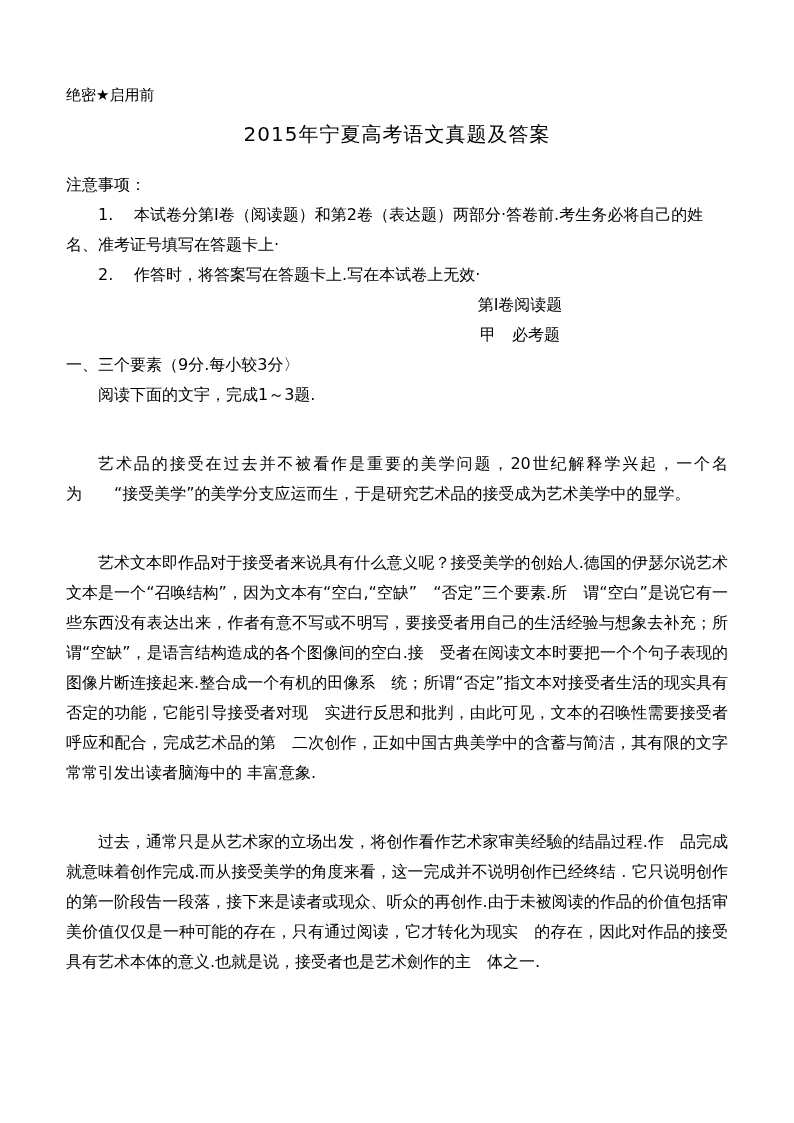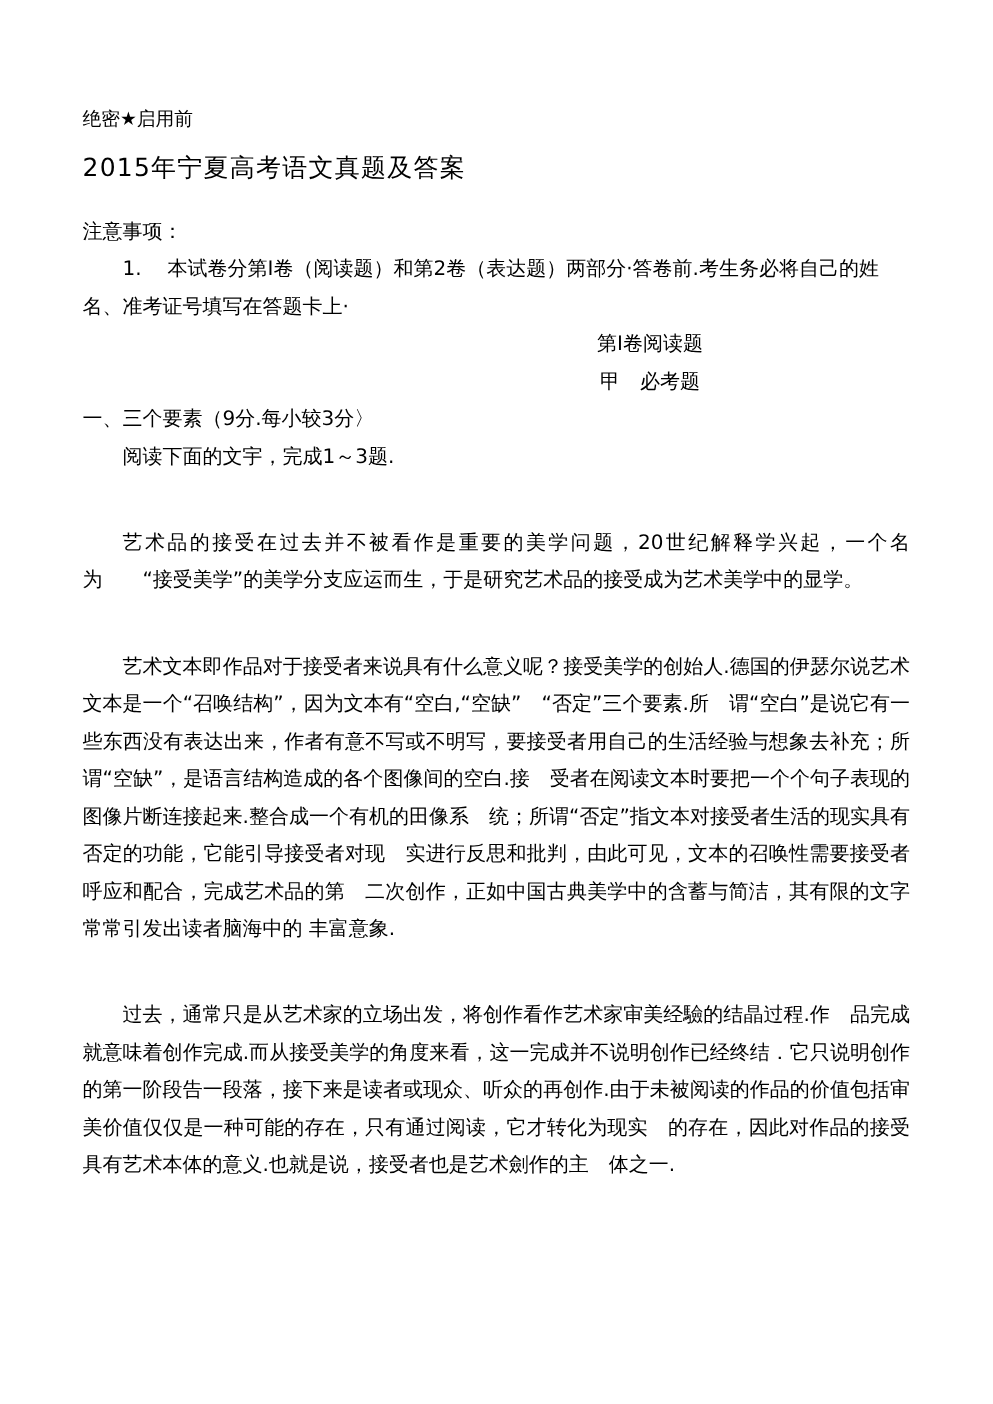--- a/index.html
+++ b/index.html
@@ -18,21 +18,21 @@
     overflow: hidden;
   }
   .classification {
     font-size: 15px;
     line-height: 18px;
     margin-bottom: 16px;
   }
   .doc-title {
     font-size: 20px;
     font-weight: normal;
-    text-align: left;
+    text-align: center;
     line-height: 28px;
     margin-bottom: 22px;
     letter-spacing: 1px;
   }
   .notice-heading { text-indent: 0; }
   .notice-item { text-indent: 2em; }
   .notice-item .num { margin-right: 1.3em; }
   .center-heading {
     text-align: center;
     padding-left: 246px; 
@@ -54,20 +54,23 @@
   <div class="classification">绝密★启用前</div>
 
   <h1 class="doc-title">2015年宁夏高考语文真题及答案</h1>
 
   <div class="notice-heading">注意事项：</div>
 
   <p class="notice-item">
     <span class="num">1.</span><span>本试卷分第Ⅰ卷（阅读题）和第2卷（表达题）两部分·答卷前.考生务必将自己的姓名、准考证号填写在答题卡上·</span>
   </p>
 
+  <p class="notice-item">
+    <span class="num">2.</span><span>作答时，将答案写在答题卡上.写在本试卷上无效·</span>
+  </p>
 
 
   <div class="center-heading">第Ⅰ卷阅读题</div>
 
   <div class="center-heading">甲　必考题</div>
 
   <div class="section-heading">一、三个要素（9分.每小较3分〉</div>
 
   <div class="instruction">阅读下面的文宇，完成1～3题.</div>
 

